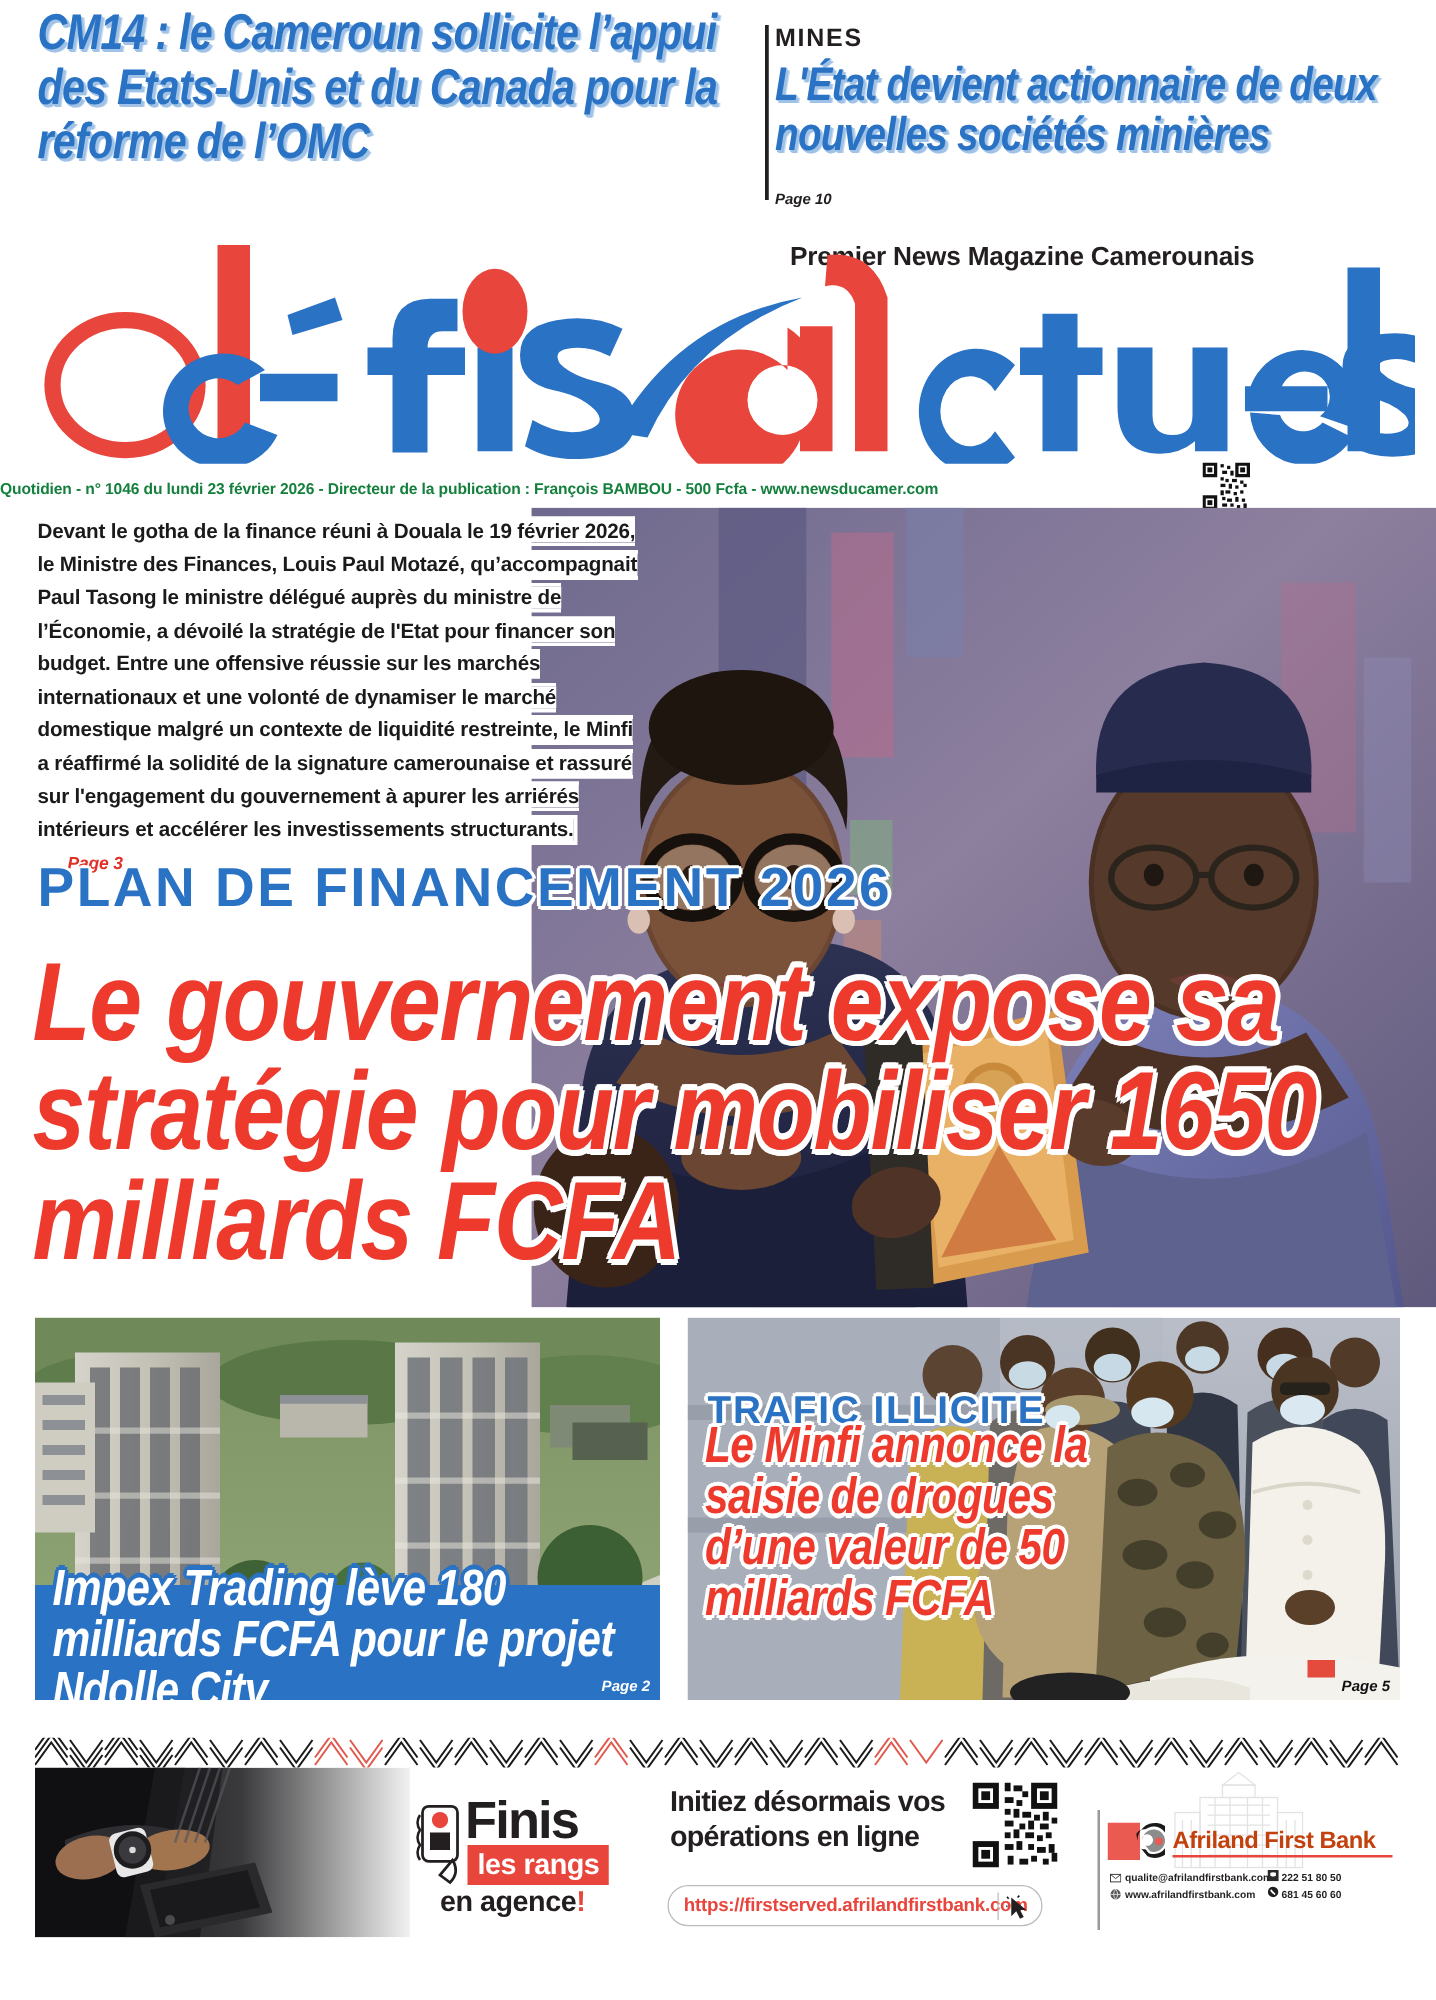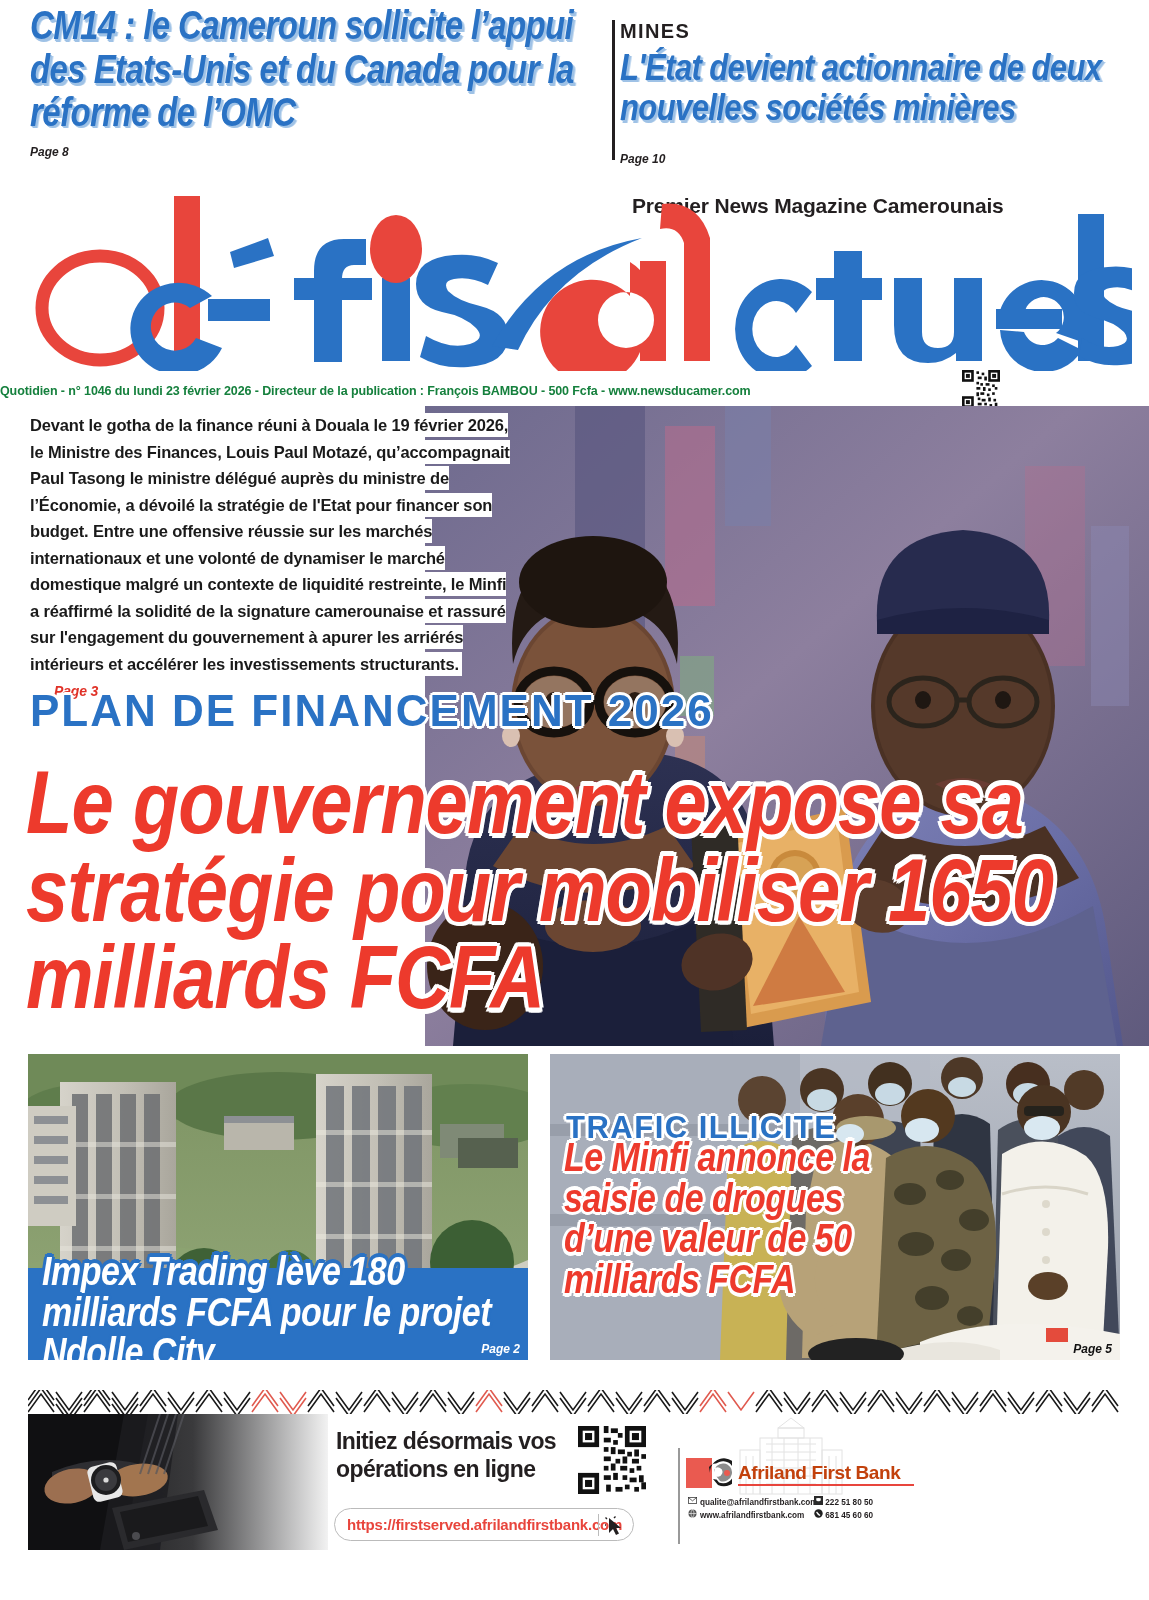--- a/index.html
+++ b/index.html
@@ -211,37 +211,36 @@
     font-size:19px; font-weight:bold; color:#c2410c; letter-spacing:-0.4px;
     margin-left:6px;
   }
   .bank-underline {
     position:absolute; left:60px; top:70px; width:176px; height:2px; background:#e8453c;
   }
   .bank-contacts {
     position:absolute; left:10px; top:82px; font-size:8.2px; color:#231f20;
     font-weight:bold; line-height:13px;
   }
-  .bank-contacts .row { display:flex; gap:3px; }
+  .bank-contacts .row { display:flex; align-items:center; gap:3px; }
   .bank-right-col {
     position:absolute; left:136px; top:82px; font-size:8.2px; color:#231f20;
     font-weight:bold; line-height:13px;
   }
   .mini-ico { display:inline-block; width:9px; height:9px; }
 </style>
 </head>
 <body>
 
 <div class="page">
 
   <div class="teaser-bar">
 
     <div class="teaser teaser-left">
       <div class="teaser-head">CM14 : le Cameroun sollicite l’appui des Etats-Unis et du Canada pour la réforme de l’OMC</div>
-      <div class="pageref">Page 8</div>
     </div>
 
     <div class="teaser-divider"></div>
 
     <div class="teaser teaser-right">
       <div class="kicker">MINES</div>
       <div class="teaser-head">L'État devient actionnaire de deux nouvelles sociétés minières</div>
       <div class="pageref">Page 10</div>
     </div>
   </div>
@@ -691,20 +690,34 @@
           <path d="M84 94 L176 76 L190 116 L96 136z" fill="#2a2a2d"></path>
           <path d="M92 98 L170 82 L180 112 L100 128z" fill="#1a1a1c"></path>
           <circle cx="108" cy="122" r="4" fill="#4a4a4e"></circle>
 
           <g stroke="#55565c" stroke-width="2" opacity=".7">
             <path d="M132 0 L112 60 M140 0 L120 60 M148 0 L128 60 M156 0 L136 60"></path>
           </g>
         </svg>
       </div>
 
+      <div class="ad-finis">
+        <svg class="phone-icon" width="46" height="70" viewBox="0 0 46 70">
+          <rect x="6" y="3" width="28" height="44" rx="5" fill="none" stroke="#231f20" stroke-width="2.2"></rect>
+          <circle cx="20" cy="14" r="6.5" fill="#e8453c"></circle>
+          <rect x="12" y="24" width="16" height="14" fill="#231f20"></rect>
+          <path d="M4 10 q-4 6 0 12 q-4 6 0 12 q-4 6 0 12" fill="none" stroke="#231f20" stroke-width="2"></path>
+          <path d="M30 46 q6 10 -2 18 l-8 -6 z" fill="none" stroke="#231f20" stroke-width="2.2"></path>
+        </svg>
+        <div class="finis-word">Finis</div>
+        <div class="finis-rangs">les rangs</div>
+        <div class="finis-agence">
+          <span>en agence</span><span class="finis-excl">!</span>
+        </div>
+      </div>
 
       <div class="ad-mid">
         <div class="ad-mid-text">Initiez désormais vos opérations en ligne</div>
 
         <svg class="ad-qr" viewBox="0 0 29 29">
           <rect width="29" height="29" fill="#fff"></rect>
           <g fill="#111">
             <rect x="0" y="0" width="9" height="9"></rect>
               <rect x="2" y="2" width="5" height="5" fill="#fff"></rect>
               <rect x="3" y="3" width="3" height="3"></rect>

